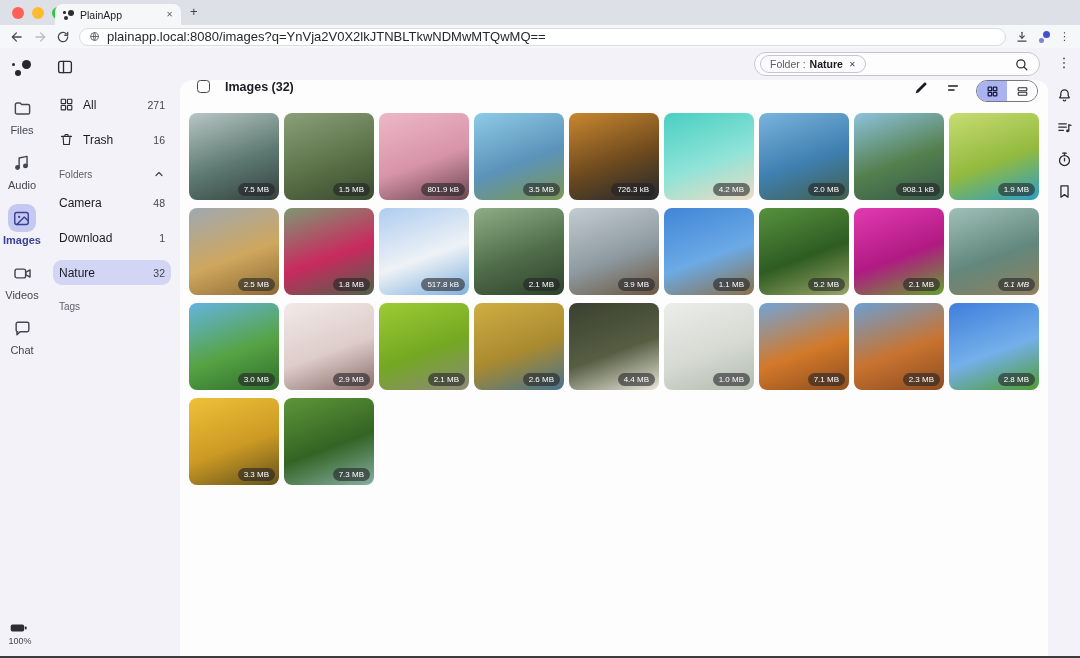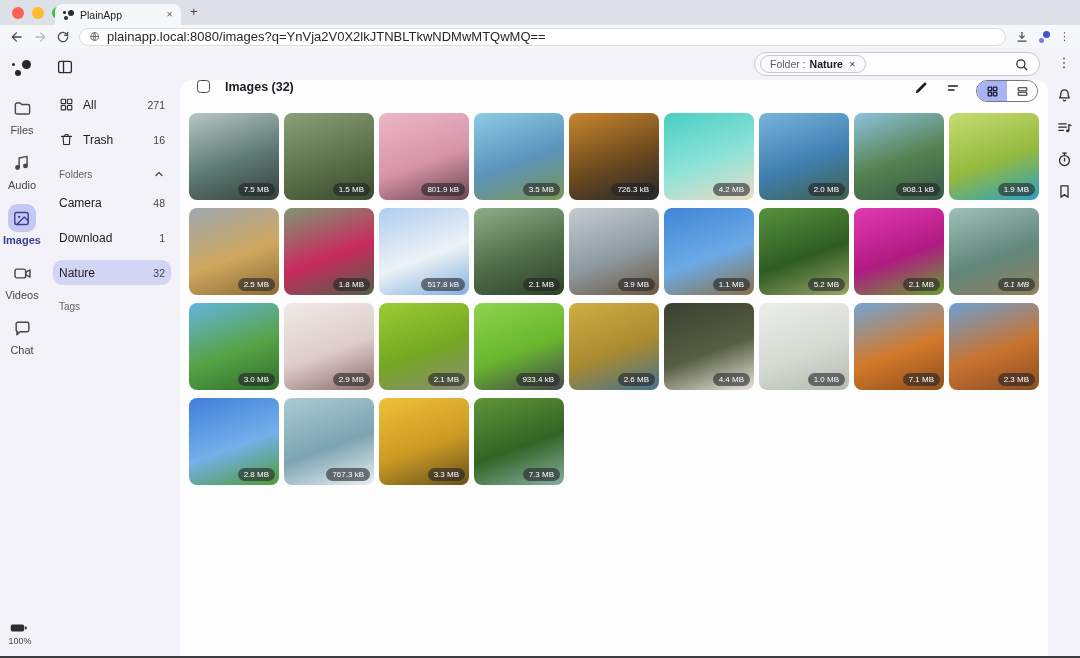--- a/index.html
+++ b/index.html
@@ -385,43 +385,37 @@
             </div>
             <div class="tile" style="background: linear-gradient(160deg, rgb(100, 180, 224) 0%, rgb(86, 163, 68) 55%, rgb(47, 110, 44) 100%);">
               <span class="badge">3.0 MB</span>
             </div>
             <div class="tile" style="background: linear-gradient(160deg, rgb(242, 234, 232) 0%, rgb(221, 204, 202) 55%, rgb(138, 108, 104) 100%);">
               <span class="badge">2.9 MB</span>
             </div>
             <div class="tile" style="background: linear-gradient(160deg, rgb(156, 203, 52) 0%, rgb(116, 168, 34) 55%, rgb(141, 136, 122) 100%);">
               <span class="badge">2.1 MB</span>
             </div>
-            <div class="tile" style="background: linear-gradient(160deg, rgb(143, 212, 78) 0%, rgb(104, 181, 46) 55%, rgb(70, 70, 78) 100%);">
-              <span class="badge">933.4 kB</span>
-            </div>
             <div class="tile" style="background: linear-gradient(160deg, rgb(207, 174, 66) 0%, rgb(169, 138, 48) 55%, rgb(71, 115, 142) 100%);">
               <span class="badge">2.6 MB</span>
             </div>
             <div class="tile" style="background: linear-gradient(160deg, rgb(58, 64, 48) 0%, rgb(86, 94, 66) 55%, rgb(233, 229, 218) 100%);">
               <span class="badge">4.4 MB</span>
             </div>
             <div class="tile" style="background: linear-gradient(160deg, rgb(236, 238, 233) 0%, rgb(214, 218, 211) 55%, rgb(178, 188, 174) 100%);">
               <span class="badge">1.0 MB</span>
             </div>
             <div class="tile" style="background: linear-gradient(160deg, rgb(114, 164, 214) 0%, rgb(211, 121, 42) 55%, rgb(142, 78, 30) 100%);">
               <span class="badge">7.1 MB</span>
             </div>
             <div class="tile" style="background: linear-gradient(160deg, rgb(108, 159, 210) 0%, rgb(201, 115, 48) 55%, rgb(140, 76, 32) 100%);">
               <span class="badge">2.3 MB</span>
             </div>
             <div class="tile" style="background: linear-gradient(160deg, rgb(63, 126, 219) 0%, rgb(116, 176, 234) 55%, rgb(79, 156, 52) 100%);">
               <span class="badge">2.8 MB</span>
-            </div>
-            <div class="tile" style="background: linear-gradient(160deg, rgb(170, 203, 212) 0%, rgb(125, 164, 178) 55%, rgb(232, 240, 242) 100%);">
-              <span class="badge">767.3 kB</span>
             </div>
             <div class="tile" style="background: linear-gradient(160deg, rgb(238, 193, 56) 0%, rgb(204, 154, 36) 55%, rgb(100, 82, 28) 100%);">
               <span class="badge">3.3 MB</span>
             </div>
             <div class="tile" style="background: linear-gradient(160deg, rgb(94, 150, 56) 0%, rgb(51, 100, 36) 55%, rgb(134, 175, 162) 100%);">
               <span class="badge">7.3 MB</span>
             </div>
           </div>
       </div>
     </div>

